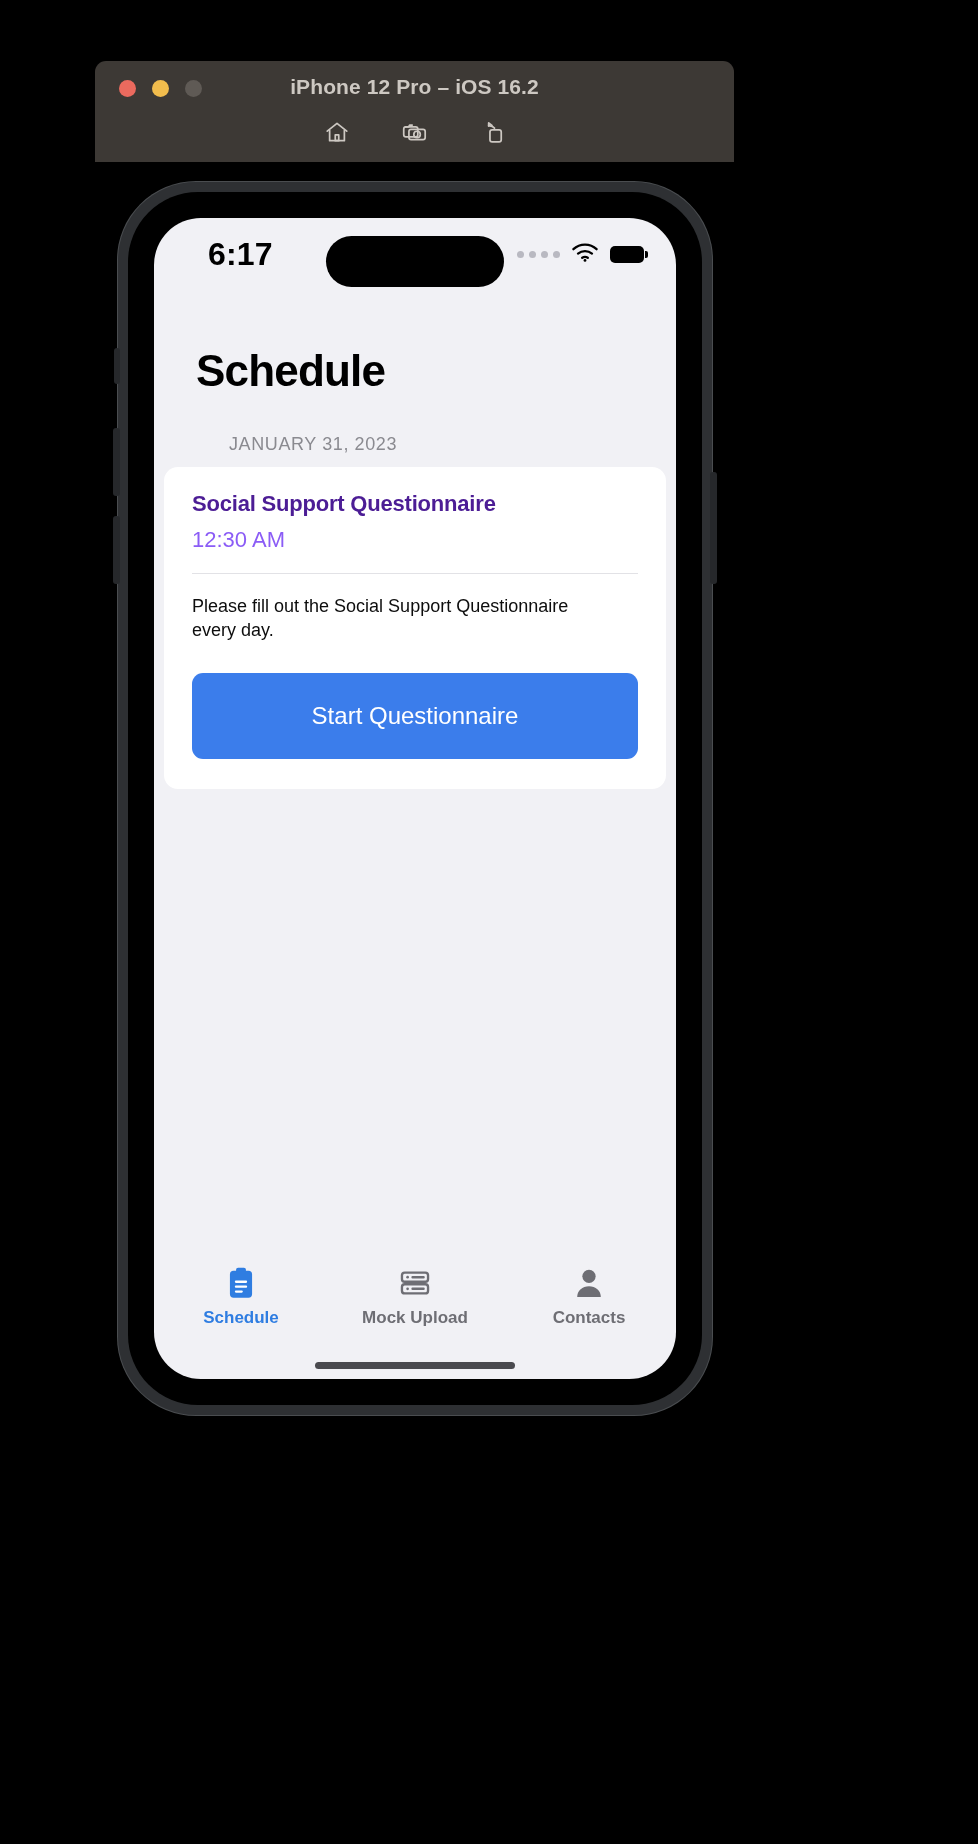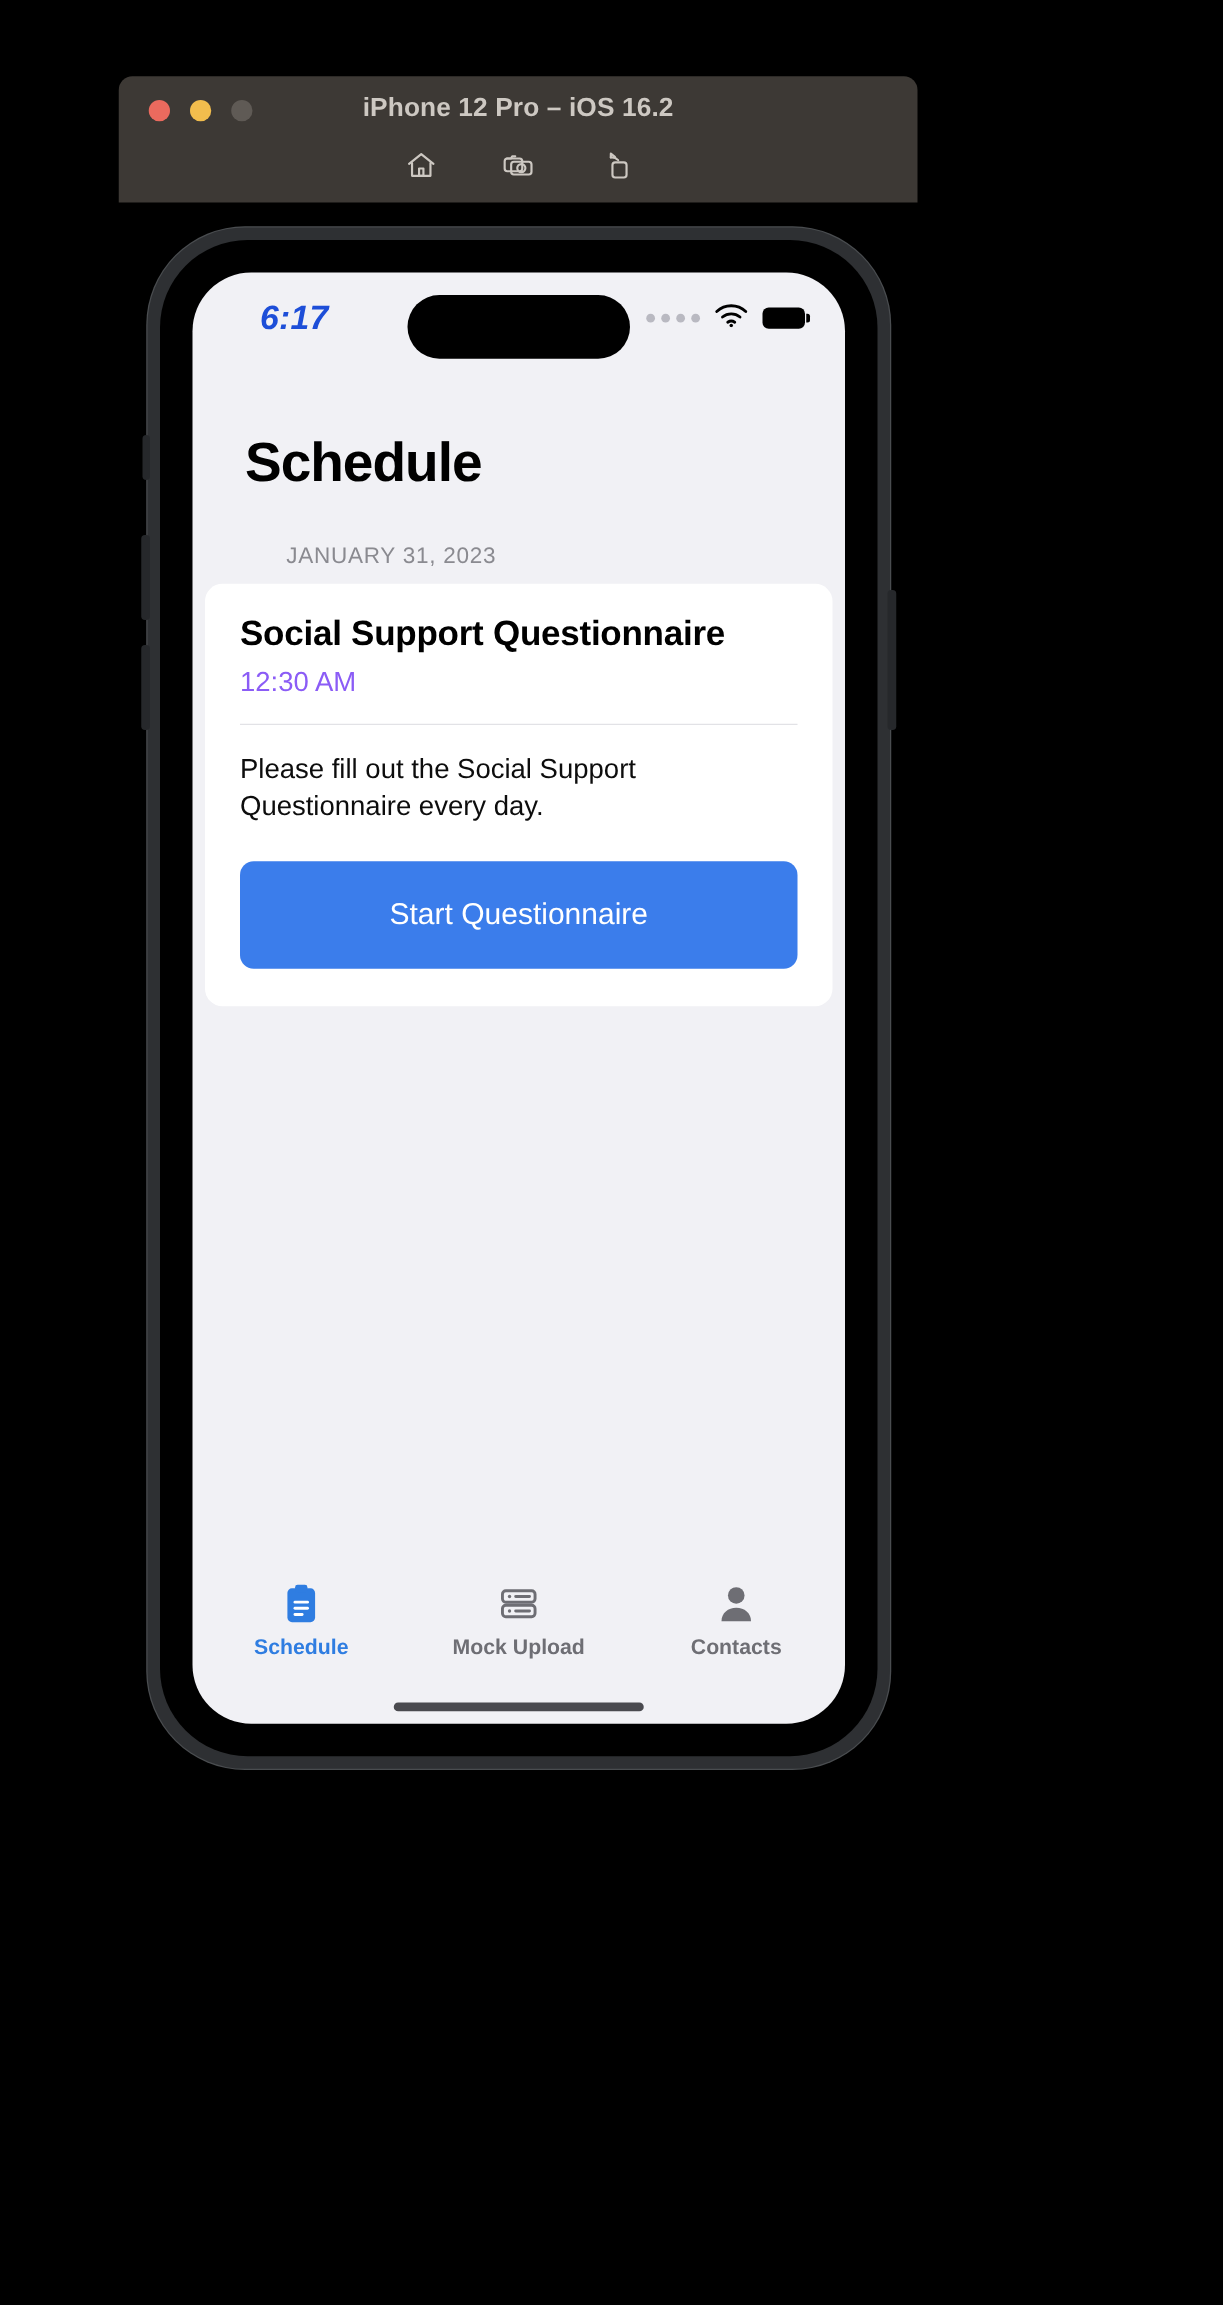--- a/index.html
+++ b/index.html
@@ -75,23 +75,23 @@
   .sbtn.voldn { left: -5px; top: 334px;  width: 7px; height: 68px; }
   .sbtn.power { right: -5px; top: 290px; width: 7px; height: 112px; }
 
   
   .statusbar {
     position: relative; height: 62px;
     display: flex; align-items: center;
     padding: 0 32px;
   }
   .sb-time {
-    font-size: 27px; font-weight: bold; color: #1d4ed8;
+    font-size: 32px; font-weight: bold; color: #000000;
     letter-spacing: 0.2px;
-    margin-left: 22px; margin-top: 10px; font-style: italic;
+    margin-left: 22px; margin-top: 10px;
   }
   .island {
     position: absolute; left: 50%; transform: translateX(-50%);
     top: 18px; width: 178px; height: 51px;
     background: #000; border-radius: 26px;
   }
   .sb-right {
     margin-left: auto; margin-top: 10px;
     display: flex; align-items: center; gap: 11px;
   }
@@ -118,29 +118,29 @@
     letter-spacing: 0.6px;
     padding: 38px 12px 0 75px;
   }
   .card {
     background: #ffffff;
     margin: 12px 10px 0 10px;
     border-radius: 14px;
     padding: 24px 28px 30px 28px;
   }
   .card-title {
-    font-size: 28px; font-weight: bold; color: #000000;
+    font-size: 22px; font-weight: bold; color: #4c1d95;
     letter-spacing: -0.2px;
   }
   .card-time {
     font-size: 22px; color: #8b5cf6; margin-top: 10px;
   }
   .divider { height: 1px; background: #e2e2e6; margin: 20px 0 0 0; }
   .card-desc {
-    font-size: 22px; color: #0d0d0d; line-height: 1.35;
+    font-size: 18px; color: #0d0d0d; line-height: 1.35;
     margin-top: 20px; max-width: 400px;
   }
   .cta {
     display: block; width: 100%;
     margin-top: 30px;
     background: #3b7deb;
     color: #ffffff;
     border: none; border-radius: 11px;
     height: 86px;
     font-size: 24px;

